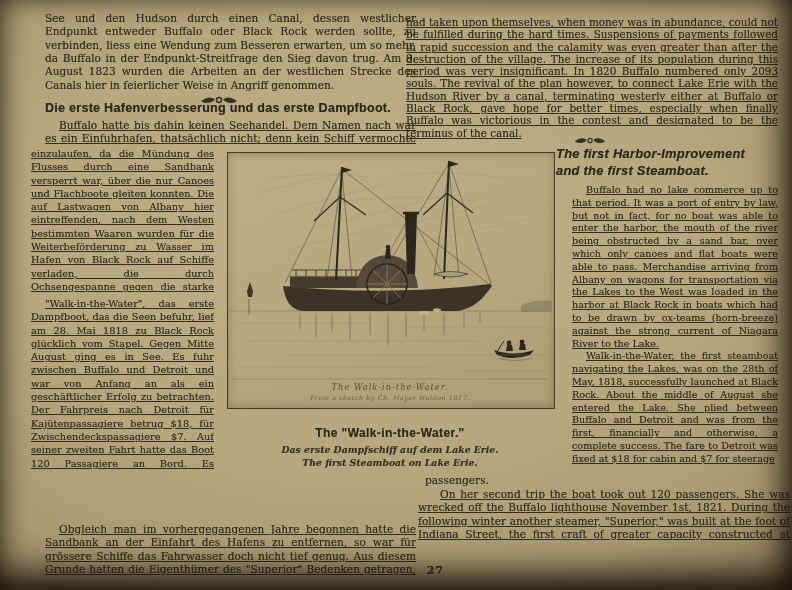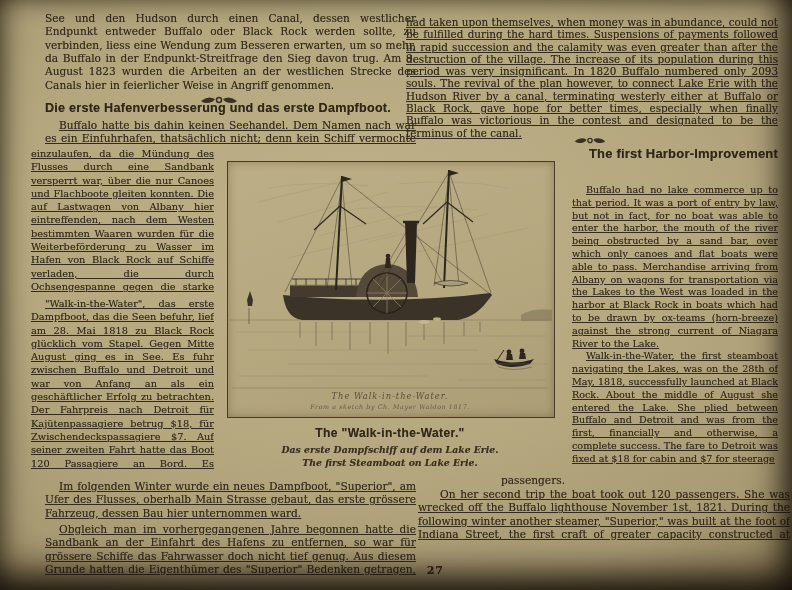--- a/index.html
+++ b/index.html
@@ -13,23 +13,23 @@
   .tb{position:absolute;color:#342b1d;font-family:"DejaVu Serif",serif;text-align:justify;
       text-shadow:0 0 .5px rgba(52,43,29,.55);}
   .wide{font-size:10.6px;line-height:13.35px;margin-left:12px;}
   .narrow{font-size:9.8px;line-height:13.3px;}
   .indent{text-indent:14px;}
   .clip{overflow:hidden;text-decoration:underline;}
   .tb p{margin:0;text-indent:14px;padding-left:16px;}
   .heading{font-family:"Liberation Sans",sans-serif;font-weight:bold;color:#2e2717;
            letter-spacing:.25px;text-align:center;white-space:nowrap;font-size:12.6px;}
   .rheading{font-family:"Liberation Sans",sans-serif;font-weight:bold;color:#2e2717;
-           letter-spacing:.2px;text-align:right;white-space:normal;font-size:13px;line-height:16.5px;}
+           letter-spacing:.2px;text-align:left;white-space:normal;font-size:13px;line-height:16.5px;font-style:italic;}
   .ornament{position:absolute;text-align:center;}
-  .figure-frame{position:absolute;left:227px;top:161px;width:326px;height:255px;
+  .figure-frame{position:absolute;left:227px;top:152px;width:326px;height:255px;
     border:1px solid #483b29;background:linear-gradient(160deg,#bcae86 0%,#b5a77e 55%,#ab9d75 100%);
     box-shadow:inset 0 0 10px rgba(70,55,30,.35);}
   .cap-title{font-family:"Liberation Sans",sans-serif;font-weight:bold;font-size:12px;
     letter-spacing:.4px;text-align:center;color:#30281a;}
   .cap-sub{font-style:italic;font-weight:bold;font-size:9.3px;text-align:center;color:#3a3122;}
   .pagenum{font-weight:bold;font-size:11px;letter-spacing:1px;text-align:right;}
 </style>
 </head>
 <body>
 
@@ -46,44 +46,44 @@
   </div>
 
   <div class="tb heading" style="left:31px;top:101px;width:374px;">Die erste Hafenverbesserung und das erste Dampfboot.</div>
 
   <div class="tb wide indent clip" style="left:33px;top:119px;width:371px;height:27px;">Buffalo hatte bis dahin keinen Seehandel. Dem Namen nach war es ein Einfuhrhafen, thatsächlich nicht; denn kein Schiff vermochte in den Hafen</div>
 
   <div class="tb narrow clip" style="left:31px;top:147px;width:183px;height:148px;">einzulaufen, da die Mündung des Flusses durch eine Sandbank versperrt war, über die nur Canoes und Flachboote gleiten konnten. Die auf Lastwagen von Albany hier eintreffenden, nach dem Westen bestimmten Waaren wurden für die Weiterbeförderung zu Wasser im Hafen von Black Rock auf Schiffe verladen, die durch Ochsengespanne gegen die starke Strömung des Niagara bis zum See gezogen werden mussten.</div>
 
   <div class="tb narrow indent clip" style="left:31px;top:297px;width:183px;height:174px;">"Walk-in-the-Water", das erste Dampfboot, das die Seen befuhr, lief am 28. Mai 1818 zu Black Rock glücklich vom Stapel. Gegen Mitte August ging es in See. Es fuhr zwischen Buffalo und Detroit und war von Anfang an als ein geschäftlicher Erfolg zu betrachten. Der Fahrpreis nach Detroit für Kajütenpassagiere betrug $18, für Zwischendeckspassagiere $7. Auf seiner zweiten Fahrt hatte das Boot 120 Passagiere an Bord. Es scheiterte am 1. November 1821 vor der Mündung der Buffalo Creek.</div>
 
-  <div class="tb wide indent clip" style="left:33px;top:480px;width:371px;height:41px;">Im folgenden Winter wurde ein neues Dampfboot, "Superior", am Ufer des Flusses, oberhalb Main Strasse gebaut, das erste grössere Fahrzeug, dessen Bau hier unternommen ward.</div>
 
   <div class="tb wide indent clip" style="left:33px;top:523px;width:371px;height:55px;">Obgleich man im vorhergegangenen Jahre begonnen hatte die Sandbank an der Einfahrt des Hafens zu entfernen, so war für grössere Schiffe das Fahrwasser doch nicht tief genug. Aus diesem Grunde hatten die Eigenthümer des "Superior" Bedenken getragen, das</div>
 
   <div class="tb clip" style="left:406px;top:16px;width:372px;height:137px;font-size:10.4px;line-height:12.3px;">had taken upon themselves, when money was in abundance, could not be fulfilled during the hard times. Suspensions of payments followed in rapid succession and the calamity was even greater than after the destruction of the village. The increase of its population during this period was very insignificant. In 1820 Buffalo numbered only 2093 souls. The revival of the plan however, to connect Lake Erie with the Hudson River by a canal, terminating westerly either at Buffalo or Black Rock, gave hope for better times, especially when finally Buffalo was victorious in the contest and designated to be the terminus of the canal.</div>
 
   <div class="ornament" style="left:560px;top:131px;width:60px;">
     <svg width="34" height="9" viewBox="0 0 40 10">
       <path d="M2 6 q7 -6 14 -2 q-2 4 -9 4 q-3 0 -5 -2 z" fill="#3a3122"></path>
       <circle cx="20" cy="5" r="2.5" fill="none" stroke="#3a3122" stroke-width="1.6"></circle>
       <path d="M38 6 q-7 -6 -14 -2 q2 4 9 4 q3 0 5 -2 z" fill="#3a3122"></path>
     </svg>
   </div>
 
   <div class="tb rheading" style="left:556px;top:146px;width:222px;">
     <div>The first Harbor-Improvement</div>
+    <div>and the first Steamboat.</div>
   </div>
 
   <div class="tb clip" style="left:556px;top:184px;width:222px;height:288px;font-size:9.6px;line-height:12.8px;">
     <p>Buffalo had no lake commerce up to that period. It was a port of entry by law, but not in fact, for no boat was able to enter the harbor, the mouth of the river being obstructed by a sand bar, over which only canoes and flat boats were able to pass. Merchandise arriving from Albany on wagons for transportation via the Lakes to the West was loaded in the harbor at Black Rock in boats which had to be drawn by ox-teams (horn-breeze) against the strong current of Niagara River to the Lake.</p>
     <p>Walk-in-the-Water, the first steamboat navigating the Lakes, was on the 28th of May, 1818, successfully launched at Black Rock. About the middle of August she entered the Lake. She plied between Buffalo and Detroit and was from the first, financially and otherwise, a complete success. The fare to Detroit was fixed at $18 for cabin and $7 for steerage</p>
   </div>
 
-  <div class="tb wide" style="left:433px;top:474px;width:120px;text-align:right;">passengers.</div>
+  <div class="tb wide" style="left:413px;top:474px;width:120px;text-align:left;">passengers.</div>
 
   <div class="tb wide clip" style="left:406px;top:488px;width:372px;height:55px;text-indent:22px;">On her second trip the boat took out 120 passengers. She was wrecked off the Buffalo lighthouse November 1st, 1821. During the following winter another steamer, "Superior," was built at the foot of Indiana Street, the first craft of greater capacity constructed at Buffalo.</div>
 
 
   <div class="tb pagenum" style="left:404px;top:564px;width:40px;">27</div>
 
   <div class="figure-frame">
     <svg width="324" height="253" viewBox="0 0 324 253">
 
       <g stroke="#968a68" stroke-width=".7" opacity=".38">

